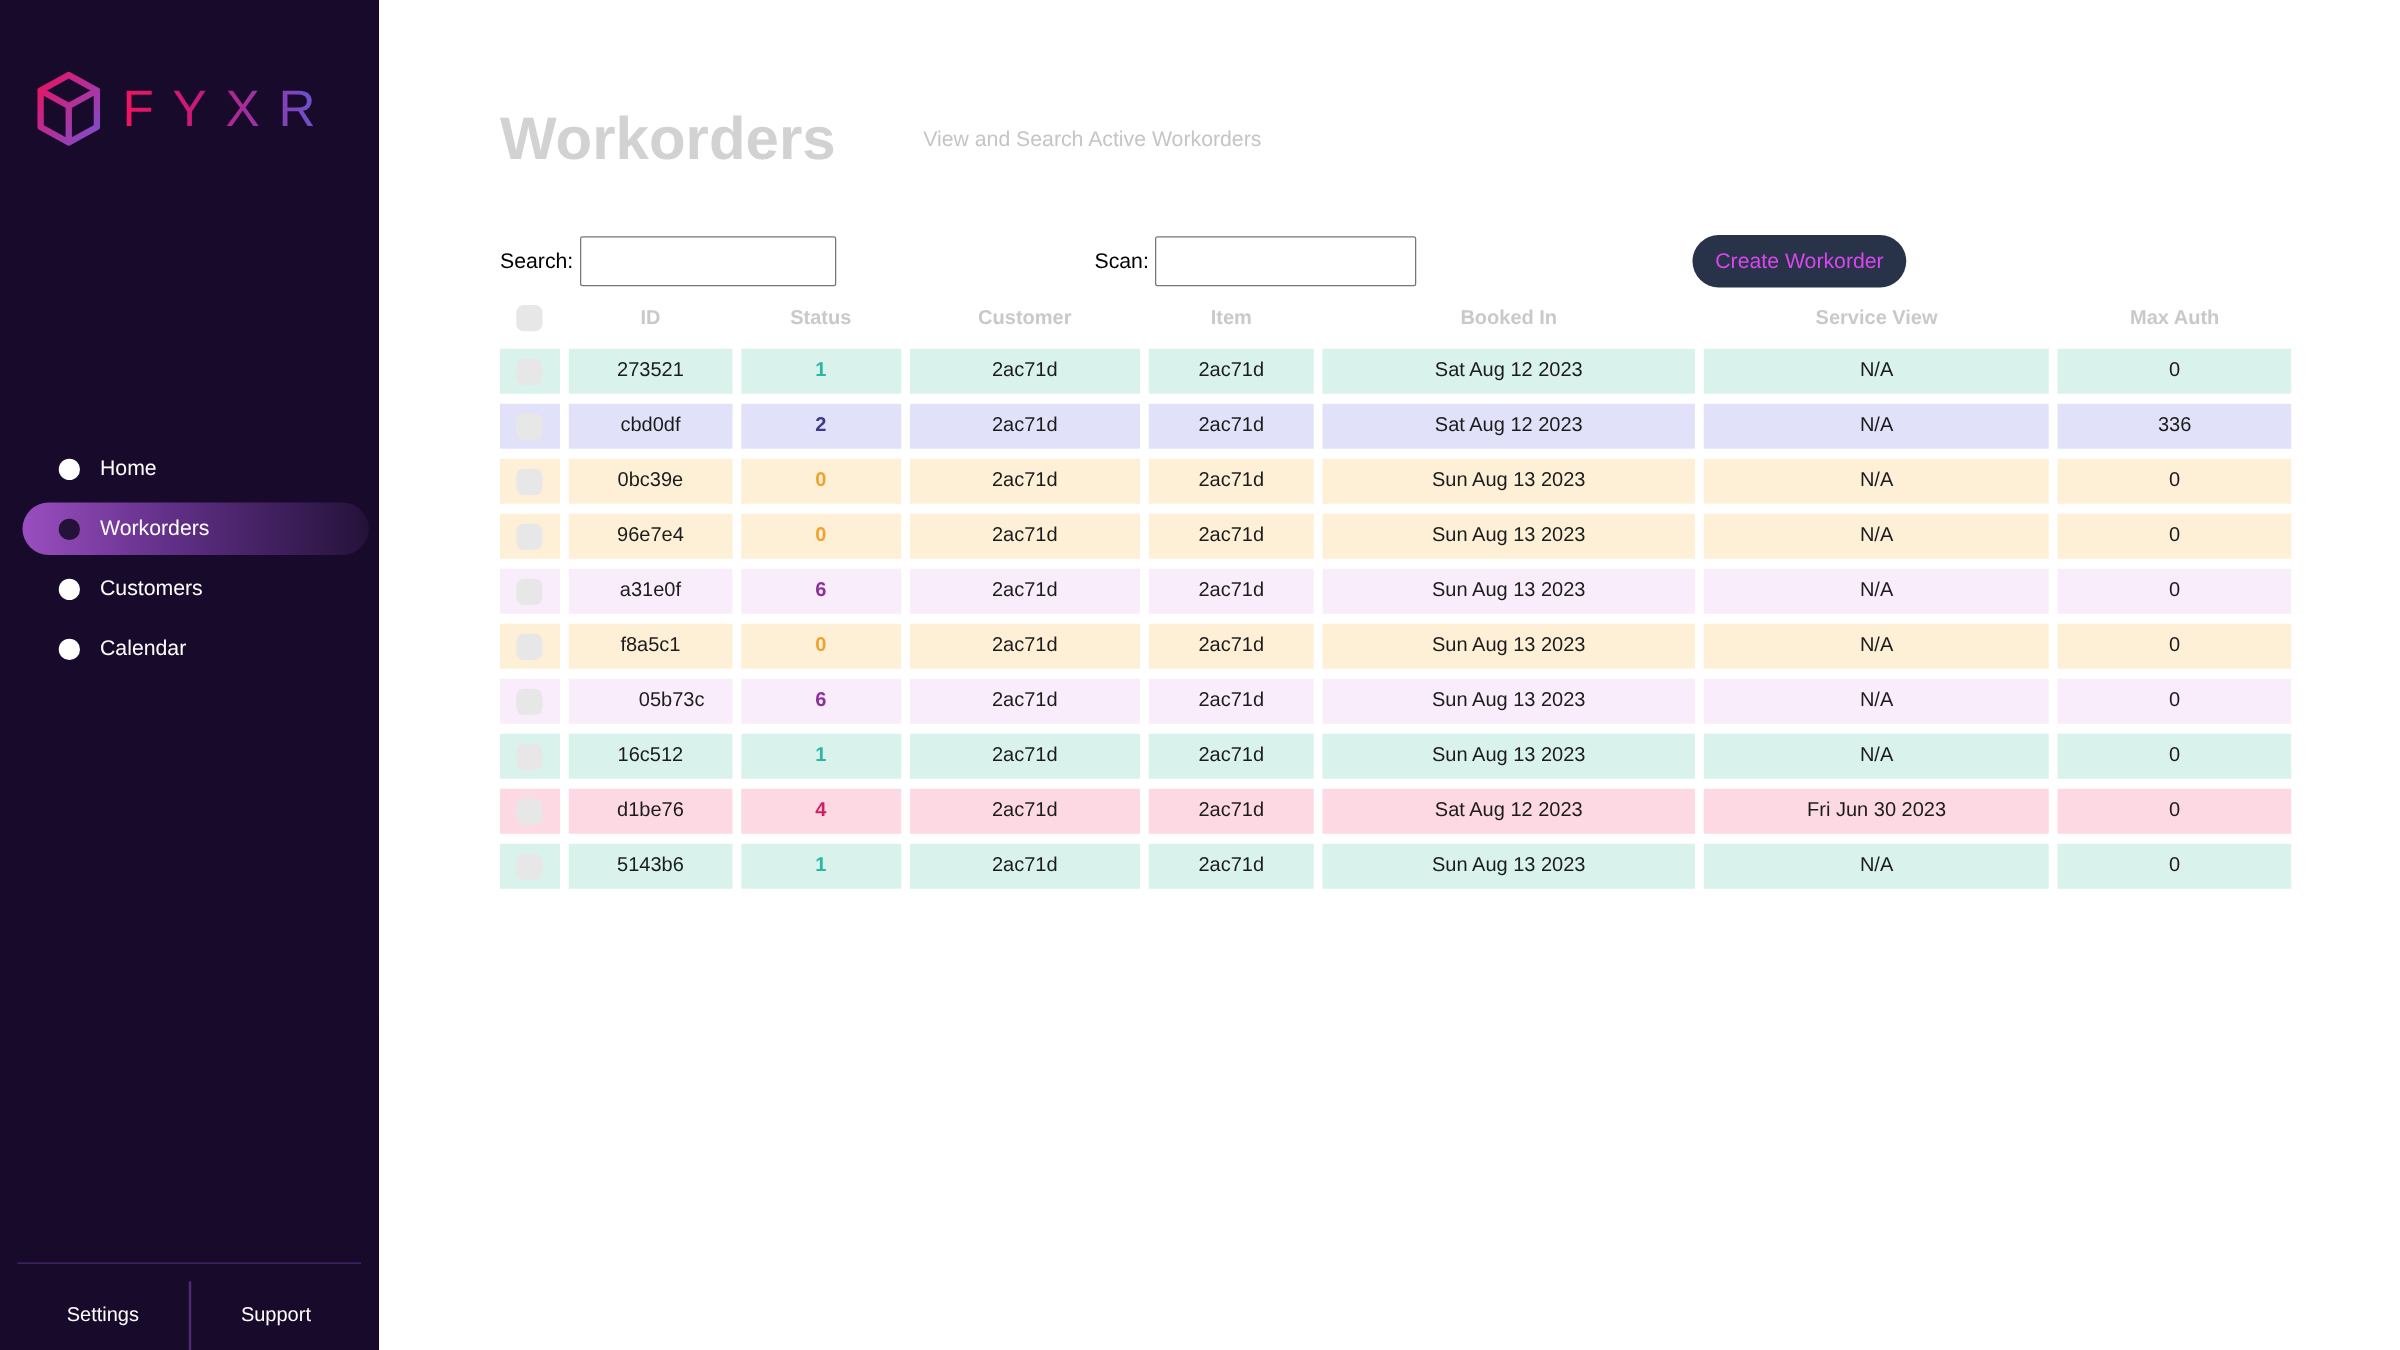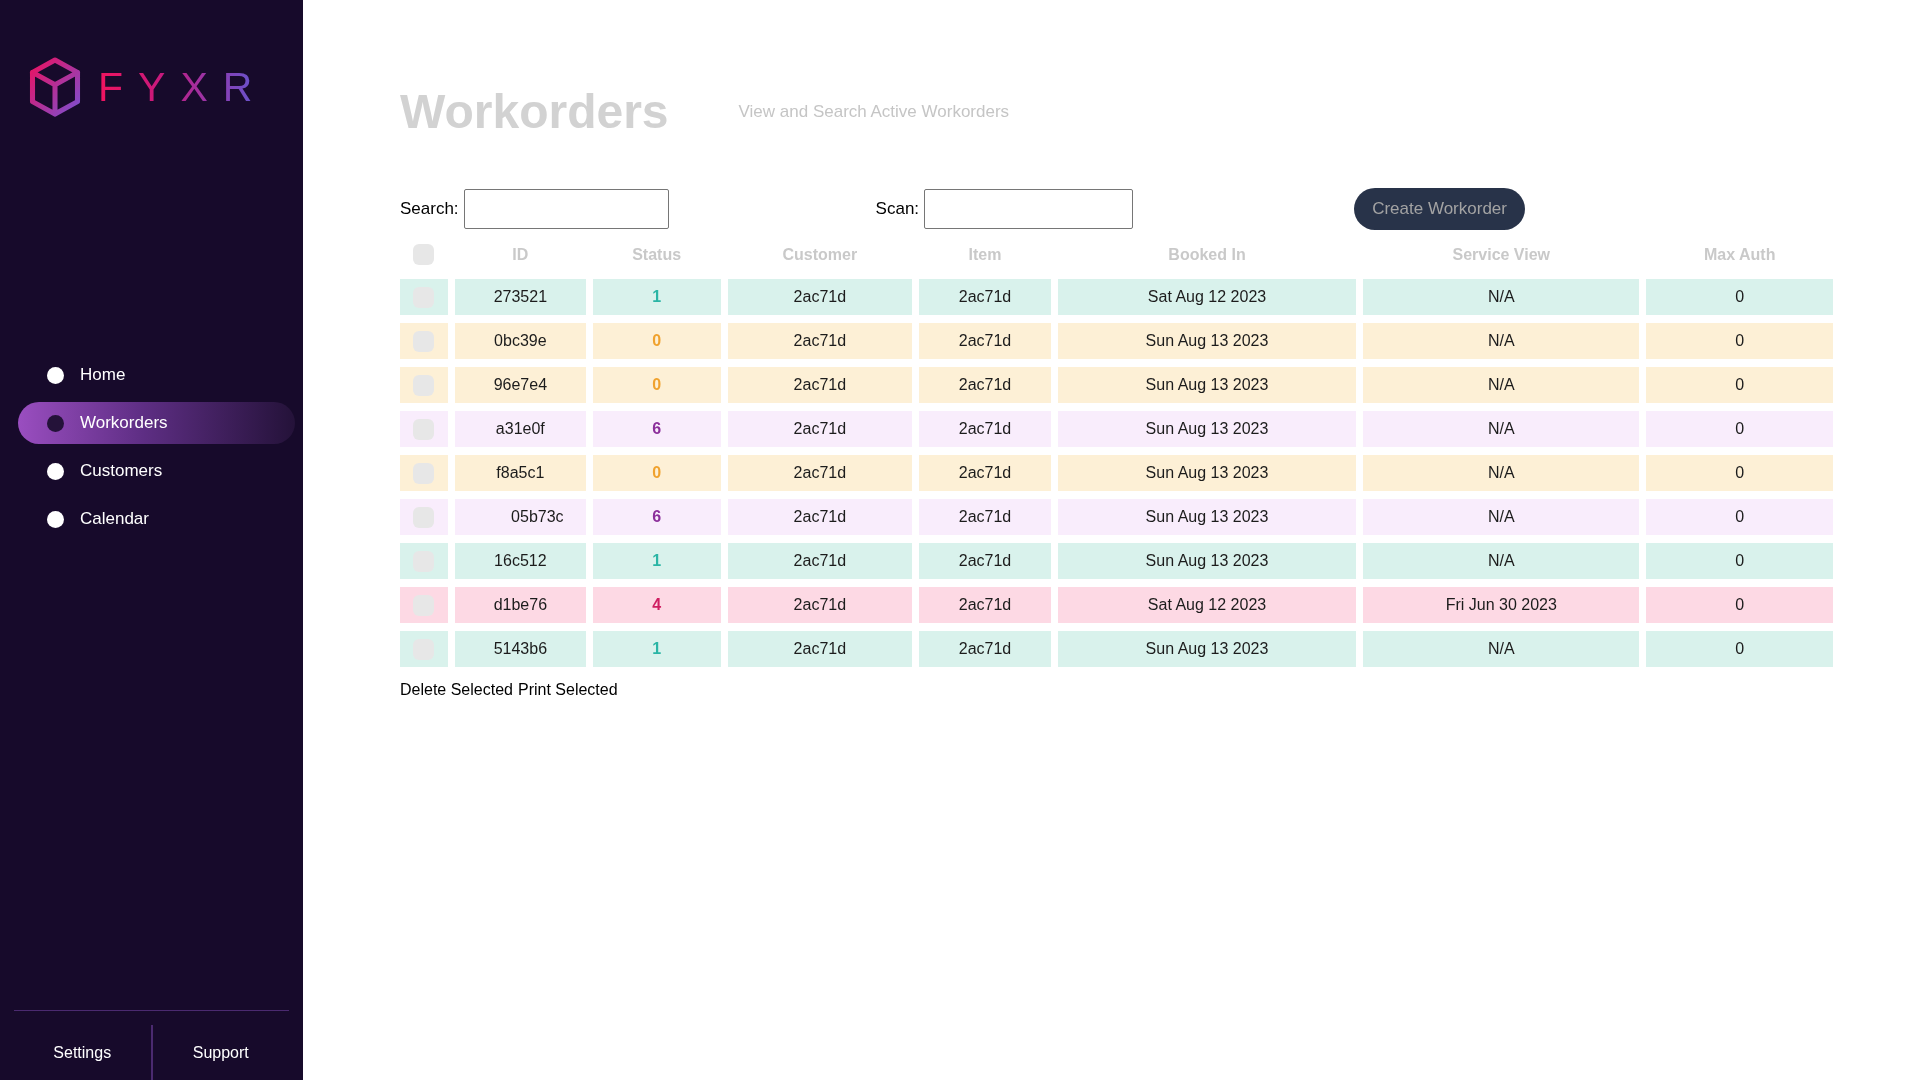--- a/index.html
+++ b/index.html
@@ -35,21 +35,21 @@
   .page-title { font-size:48px; font-weight:bold; color:#d2d2d2; line-height:56px; }
   .page-subtitle { margin-left:70px; font-size:17px; color:#c5c5c5; }
 
   .controls { margin-top:48px; height:42px; display:flex; align-items:center; }
   .controls label { font-size:17px; color:#000; }
   .controls input { width:205px; height:40px; border:1px solid #767676; border-radius:2px;
                     margin-left:5px; font-size:17px; padding:0 8px; background:#fff; }
   .scan-label { margin-left:207px; }
   .scan-input { width:209px !important; }
   .create-btn { margin-left:221px; width:171px; height:42px; border:none; cursor:pointer;
-                border-radius:21px; background:#283349; color:#a3a3a3; font-size:17px;
+                border-radius:21px; background:#283349; color:#d946ef; font-size:17px;
                 font-family:"Liberation Sans", sans-serif; }
 
   table.wo { border-collapse:separate; border-spacing:7px 8px; margin-left:-7px; }
   .wo th { height:33px; font-size:16px; font-weight:bold; color:#c9c9c9;
            text-align:center; padding:0; }
   .wo td { height:36px; font-size:16px; color:#1c1c1c; text-align:center;
            padding:0; vertical-align:middle; }
   .wo .status-cell { font-weight:bold; }
   .c-cb {width:48px;} .c-id {width:131px;} .c-st {width:128px;} .c-cu {width:185px;}
   .c-it {width:132px;} .c-bk {width:299px;} .c-sd {width:277px;} .c-ma {width:187px;}
@@ -148,20 +148,32 @@
     </td>
     <td style="background: rgb(217, 242, 236);">273521</td>
     <td class="status-cell" style="background: rgb(217, 242, 236); color: rgb(42, 181, 165);">1</td>
     <td style="background: rgb(217, 242, 236);">2ac71d</td>
     <td style="background: rgb(217, 242, 236);">2ac71d</td>
     <td style="background: rgb(217, 242, 236);">Sat Aug 12 2023</td>
     <td style="background: rgb(217, 242, 236);">N/A</td>
     <td style="background: rgb(217, 242, 236);">0</td>
   </tr>
         <tr>
+    <td style="background: rgb(225, 226, 249);">
+      <span class="checkbox"></span>
+    </td>
+    <td style="background: rgb(225, 226, 249);">cbd0df</td>
+    <td class="status-cell" style="background: rgb(225, 226, 249); color: rgb(59, 58, 143);">2</td>
+    <td style="background: rgb(225, 226, 249);">2ac71d</td>
+    <td style="background: rgb(225, 226, 249);">2ac71d</td>
+    <td style="background: rgb(225, 226, 249);">Sat Aug 12 2023</td>
+    <td style="background: rgb(225, 226, 249);">N/A</td>
+    <td style="background: rgb(225, 226, 249);">336</td>
+  </tr>
+        <tr>
     <td style="background: rgb(253, 240, 214);">
       <span class="checkbox"></span>
     </td>
     <td style="background: rgb(253, 240, 214);">0bc39e</td>
     <td class="status-cell" style="background: rgb(253, 240, 214); color: rgb(240, 162, 46);">0</td>
     <td style="background: rgb(253, 240, 214);">2ac71d</td>
     <td style="background: rgb(253, 240, 214);">2ac71d</td>
     <td style="background: rgb(253, 240, 214);">Sun Aug 13 2023</td>
     <td style="background: rgb(253, 240, 214);">N/A</td>
     <td style="background: rgb(253, 240, 214);">0</td>
@@ -246,17 +258,13 @@
     <td class="status-cell" style="background: rgb(217, 242, 236); color: rgb(42, 181, 165);">1</td>
     <td style="background: rgb(217, 242, 236);">2ac71d</td>
     <td style="background: rgb(217, 242, 236);">2ac71d</td>
     <td style="background: rgb(217, 242, 236);">Sun Aug 13 2023</td>
     <td style="background: rgb(217, 242, 236);">N/A</td>
     <td style="background: rgb(217, 242, 236);">0</td>
   </tr>
       </tbody>
   </table>
 
-  <div class="table-actions">
-    <span>Delete Selected</span>
-    <span>Print Selected</span>
-  </div>
 </main>
 
 </body></html>

